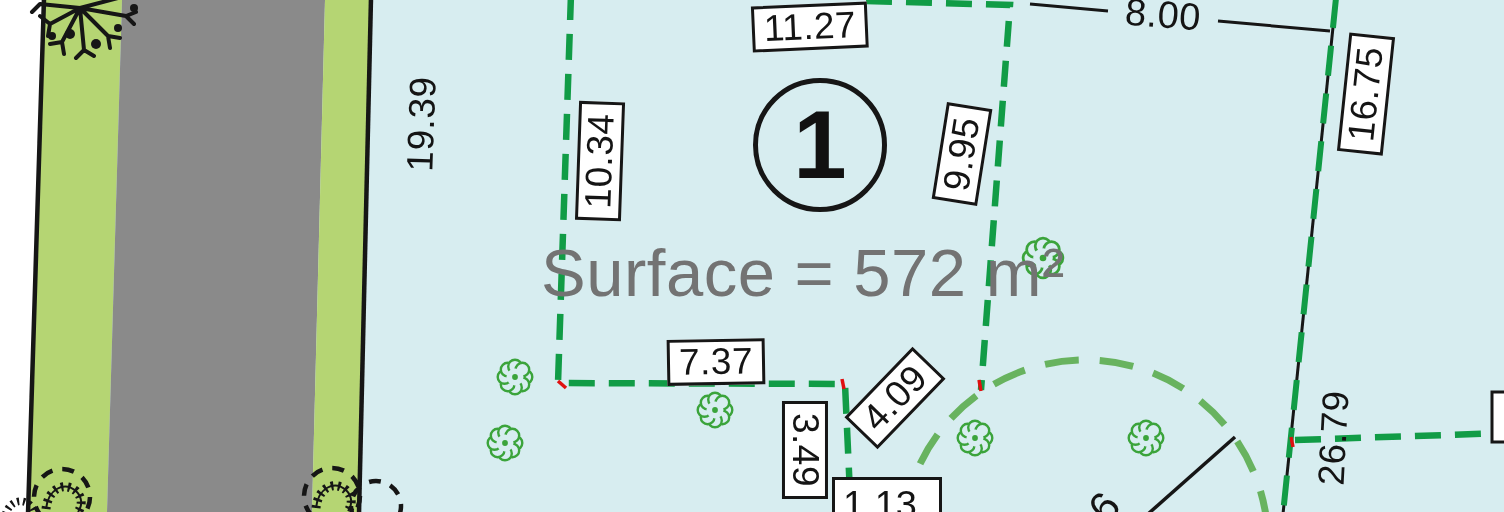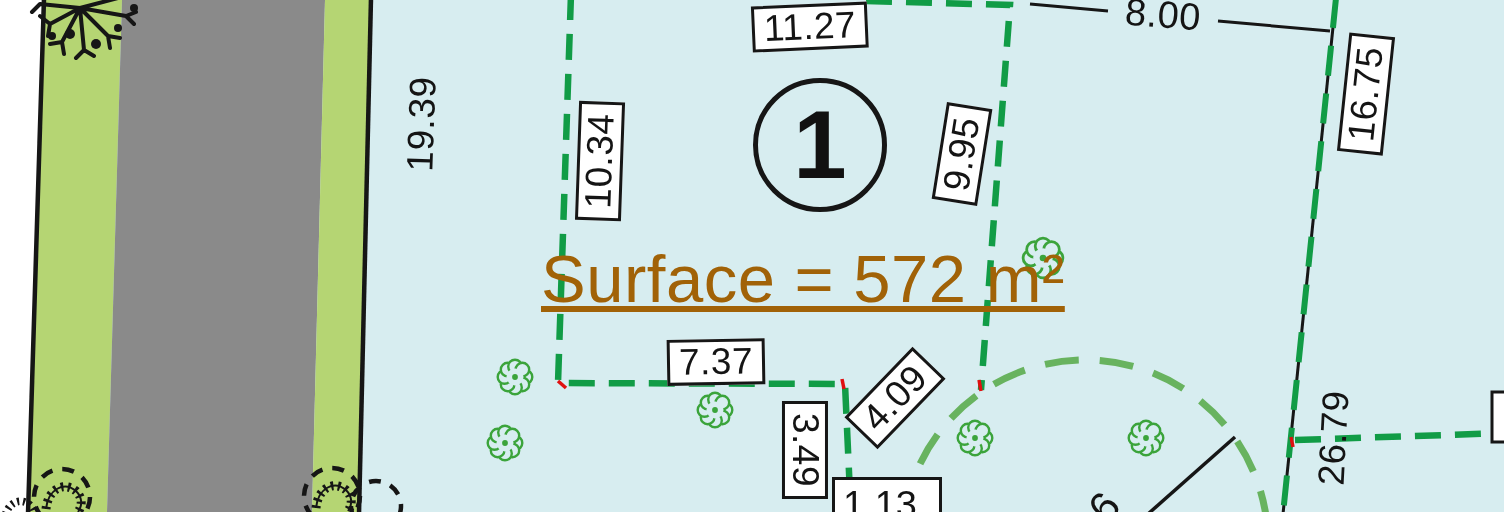--- a/index.html
+++ b/index.html
@@ -14,22 +14,22 @@
   }
   .center{transform:translate(-50%,-50%);}
   .boxed{background:#ffffff;border:3px solid #161616;padding:0 9px;}
   #parcel-circle{
     position:absolute;left:753px;top:78px;width:124px;height:124px;
     border:5px solid #161616;border-radius:50%;
     display:flex;align-items:center;justify-content:center;
     font-size:96px;font-weight:bold;color:#111;
   }
   #surface-label{
-    position:absolute;left:541px;top:240px;font-size:67px;color:#a16207;
-    white-space:nowrap;letter-spacing:.5px;text-decoration:underline;
+    position:absolute;left:541px;top:234px;font-size:67px;color:#737373;
+    white-space:nowrap;letter-spacing:.5px;
   }
   #dim-113{
     position:absolute;left:832px;top:477px;width:96px;height:60px;
     background:#fff;border:3px solid #161616;font-size:38px;color:#141414;
     padding:4px 0 0 8px;white-space:nowrap;
   }
 </style>
 </head>
 <body>
 

